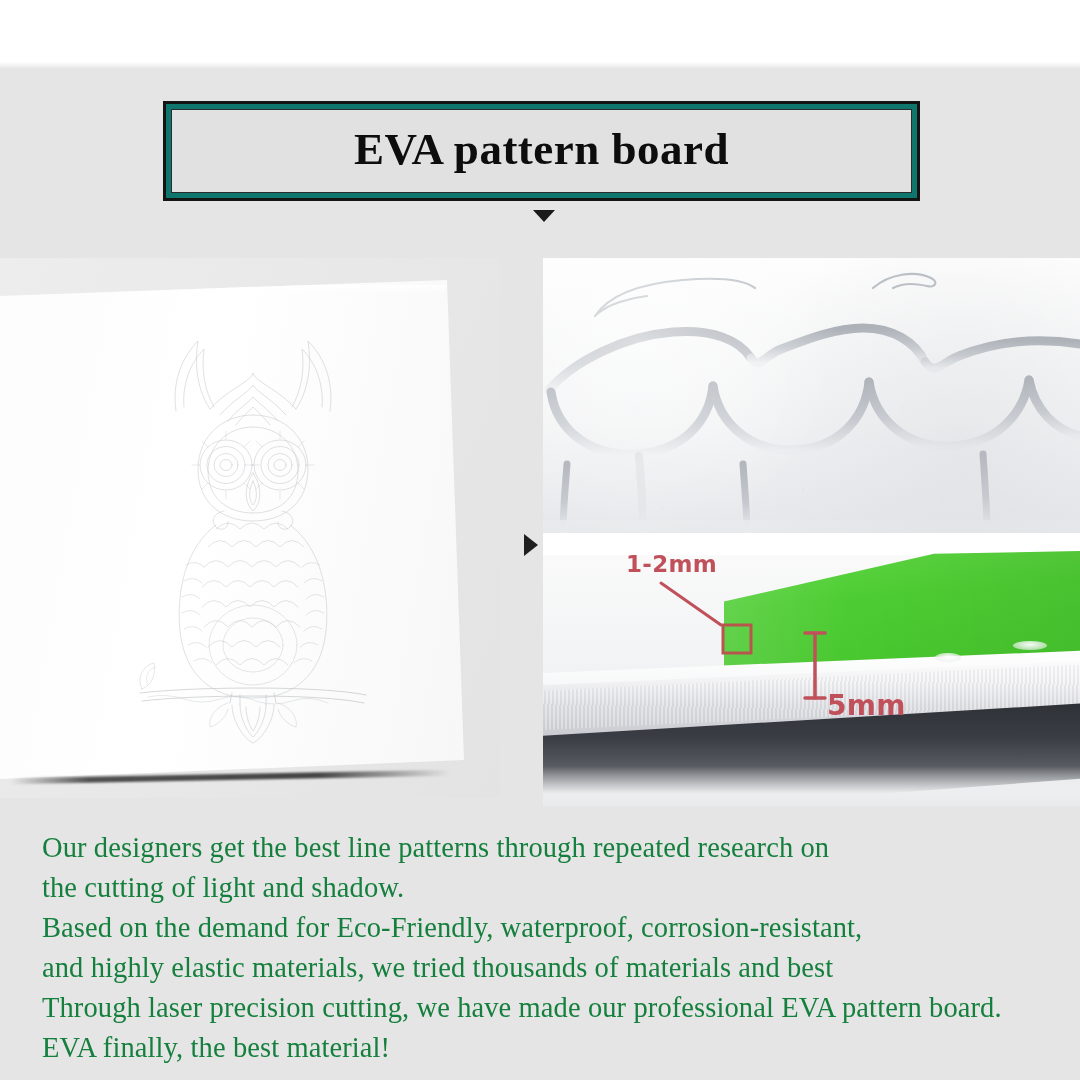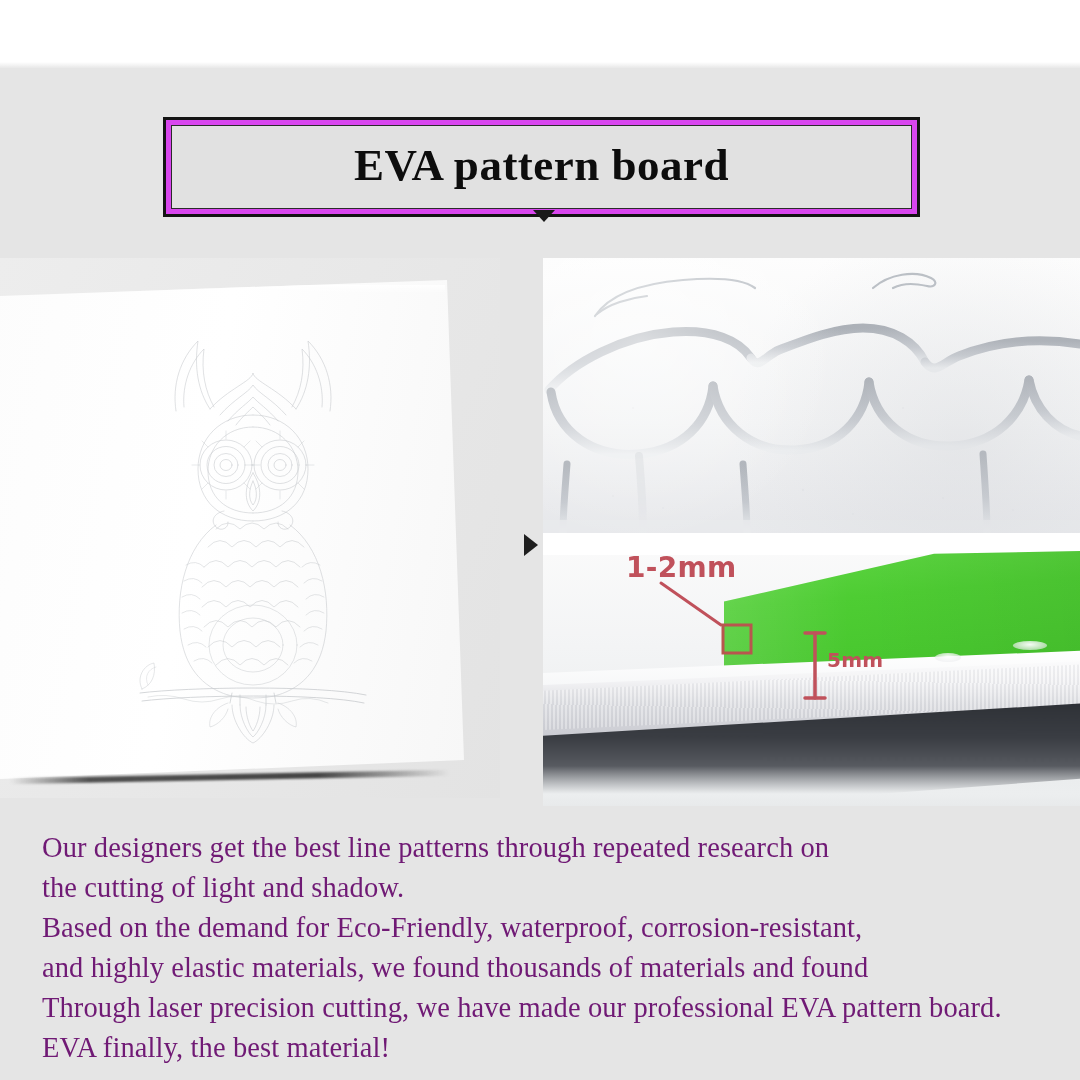--- a/index.html
+++ b/index.html
@@ -20,23 +20,23 @@
     position:absolute;left:0;top:0;width:1080px;height:68px;
     background:#ffffff;
   }
   .top-band:after{
     content:"";position:absolute;left:0;bottom:0;width:100%;height:6px;
     background:linear-gradient(to bottom,#ffffff,#e8e8e8);
   }
 
   
   .title-box{
-    position:absolute;left:163px;top:117px;width:757px;height:100px;
+    position:absolute;left:163px;top:101px;width:757px;height:100px;
     border:3px solid #141414;
-    background:#d946ef;
+    background:#0f766e;
     box-sizing:border-box;
   }
   .title-box-inner{
     position:absolute;left:5px;top:5px;right:5px;bottom:5px;
     border:1px solid #2b2b2b;
     background:#e1e1e1;
     display:flex;align-items:center;justify-content:center;
   }
   .title-text{
     font-family:"Liberation Serif", serif;
@@ -149,44 +149,44 @@
   }
   .slab-dot{
     position:absolute;width:26px;height:9px;border-radius:50%;
     background:radial-gradient(ellipse at 50% 40%, rgba(255,255,255,0.95), rgba(222,224,228,0.5));
   }
 
   
   .ann-label{
     position:absolute;
     font-family:"DejaVu Sans", sans-serif;
-    font-size:28px;
+    font-size:23px;
     font-weight:600;
     color:#c0515b;
     letter-spacing:0.3px;
     white-space:nowrap;
   }
-  .ann-label.small{ font-size:20px; }
+  .ann-label.small{ font-size:28px;margin-top:41px; }
 
   
   .play-caret{
     position:absolute;left:524px;top:534px;
     width:0;height:0;
     border-top:11px solid transparent;
     border-bottom:11px solid transparent;
     border-left:14px solid #1f1f1f;
   }
 
   
   .copy{
     position:absolute;left:42px;top:828px;width:1010px;
     font-family:"Liberation Serif", serif;
     font-size:28.5px;
     line-height:40px;
-    color:#701a75;
+    color:#15803d;
     letter-spacing:0.1px;
   }
   .copy p{margin:0;white-space:nowrap;}
 </style>
 </head>
 <body>
 
 <div class="page">
 
   <div class="top-band"></div>
@@ -374,18 +374,18 @@
     </svg>
 
     <div class="ann-label" style="left:83px;top:18px;">1-2mm</div>
     <div class="ann-label small" style="left:284px;top:115px;">5mm</div>
   </div>
 
   <div class="copy">
     <p>Our designers get the best line patterns through repeated research on</p>
     <p>the cutting of light and shadow.</p>
     <p>Based on the demand for Eco-Friendly, waterproof, corrosion-resistant,</p>
-    <p>and highly elastic materials, we found thousands of materials and found</p>
+    <p>and highly elastic materials, we tried thousands of materials and best</p>
     <p>Through laser precision cutting, we have made our professional EVA pattern board.</p>
     <p>EVA finally, the best material!</p>
   </div>
 
 </div>
 
 </body></html>

